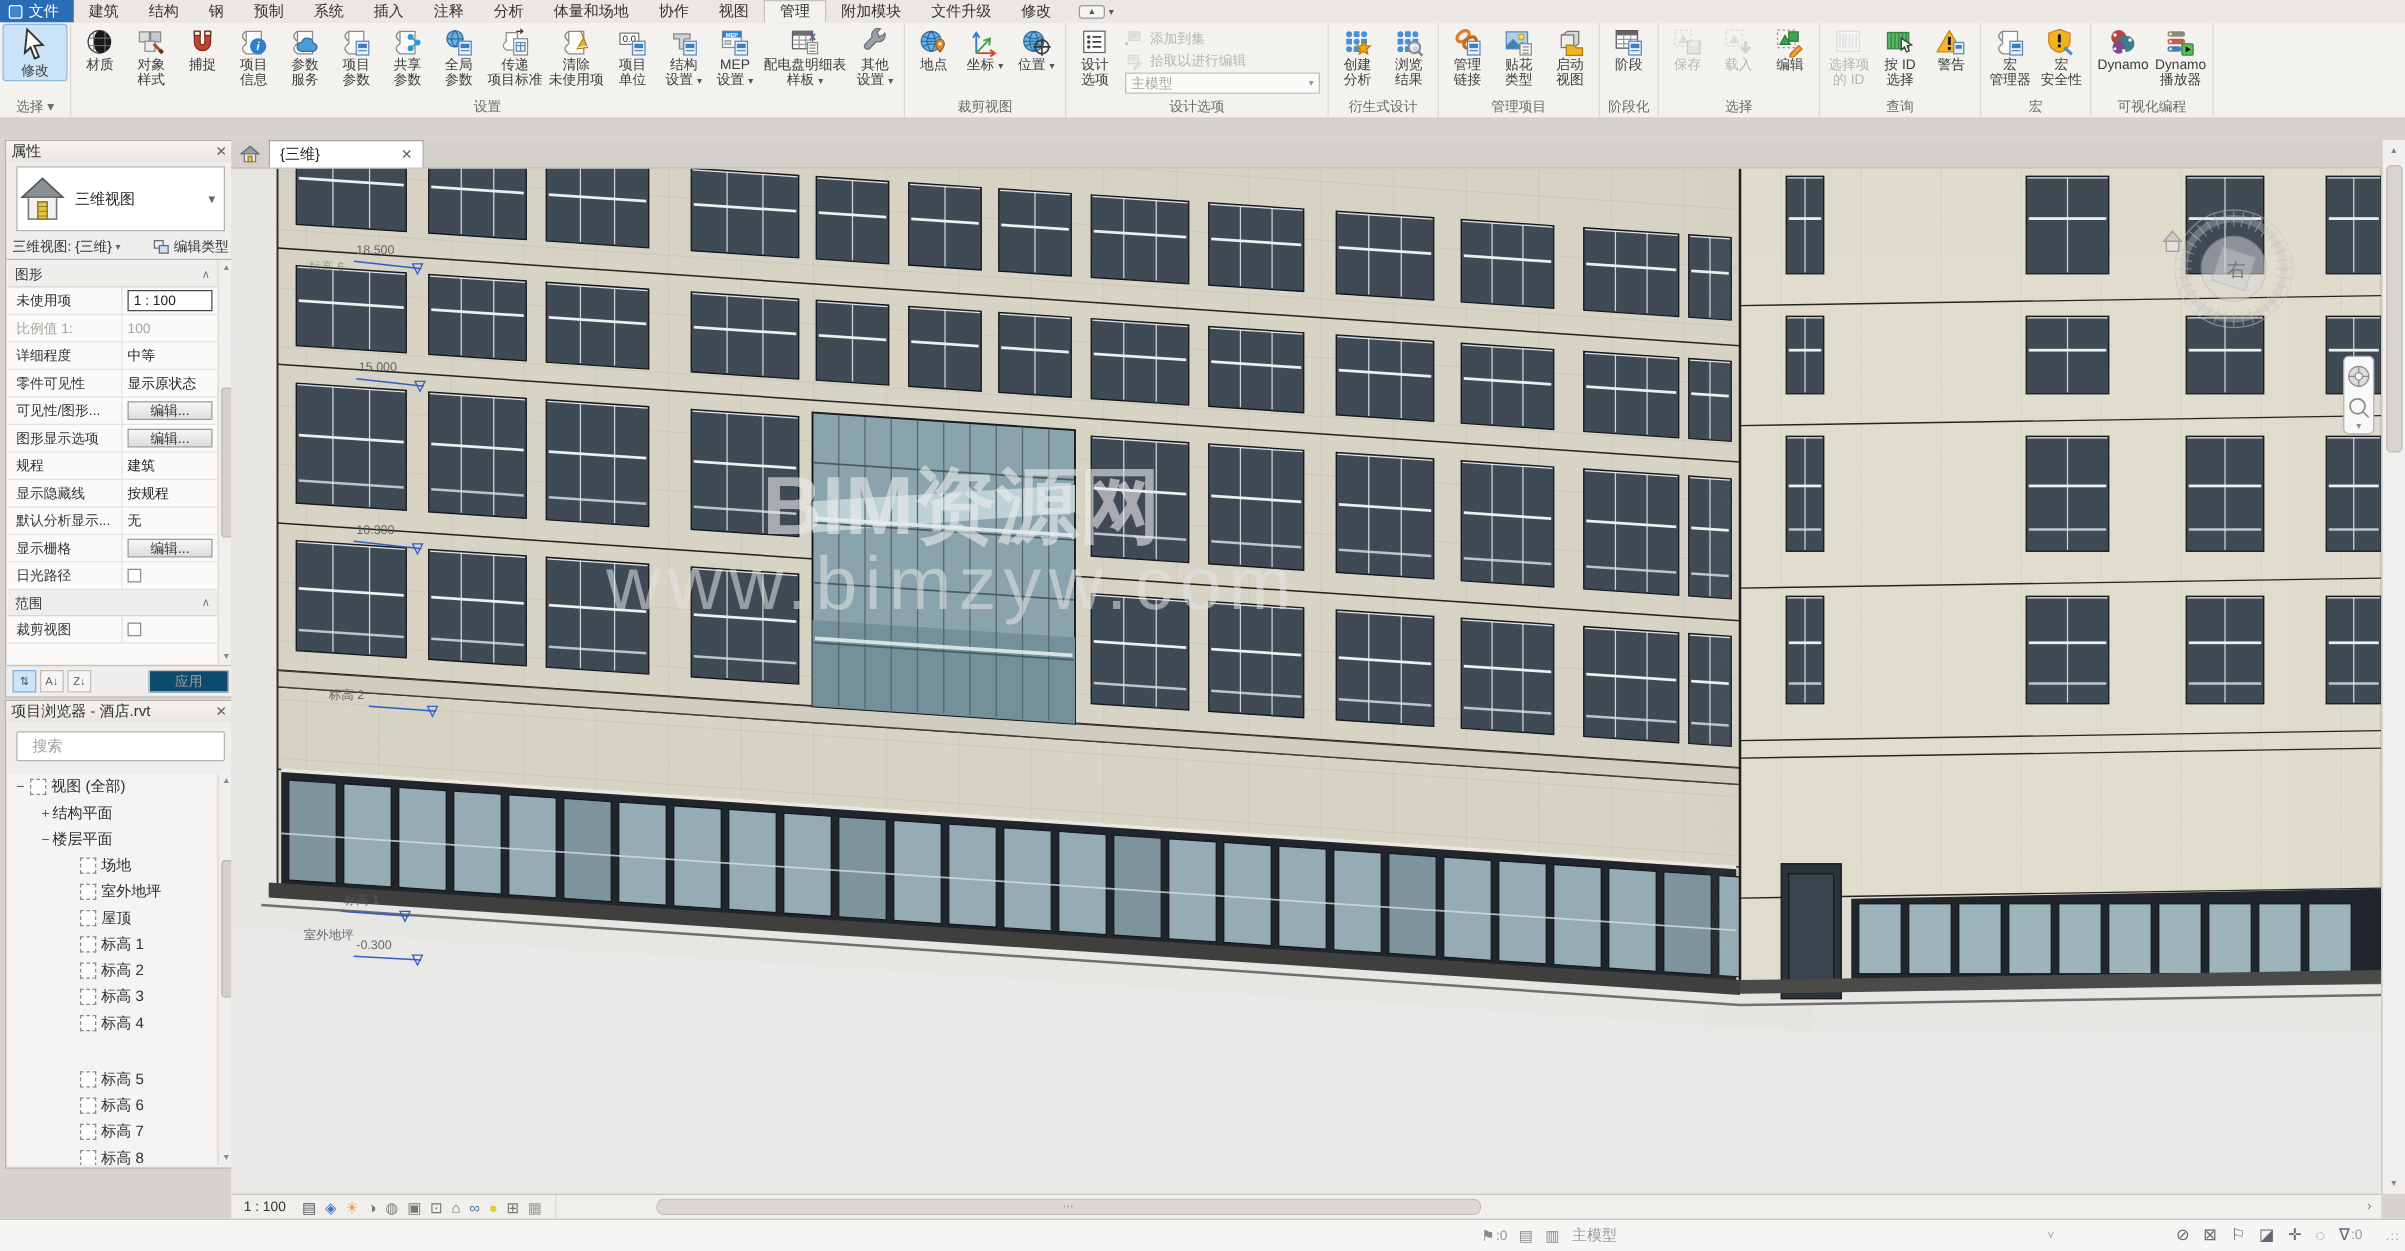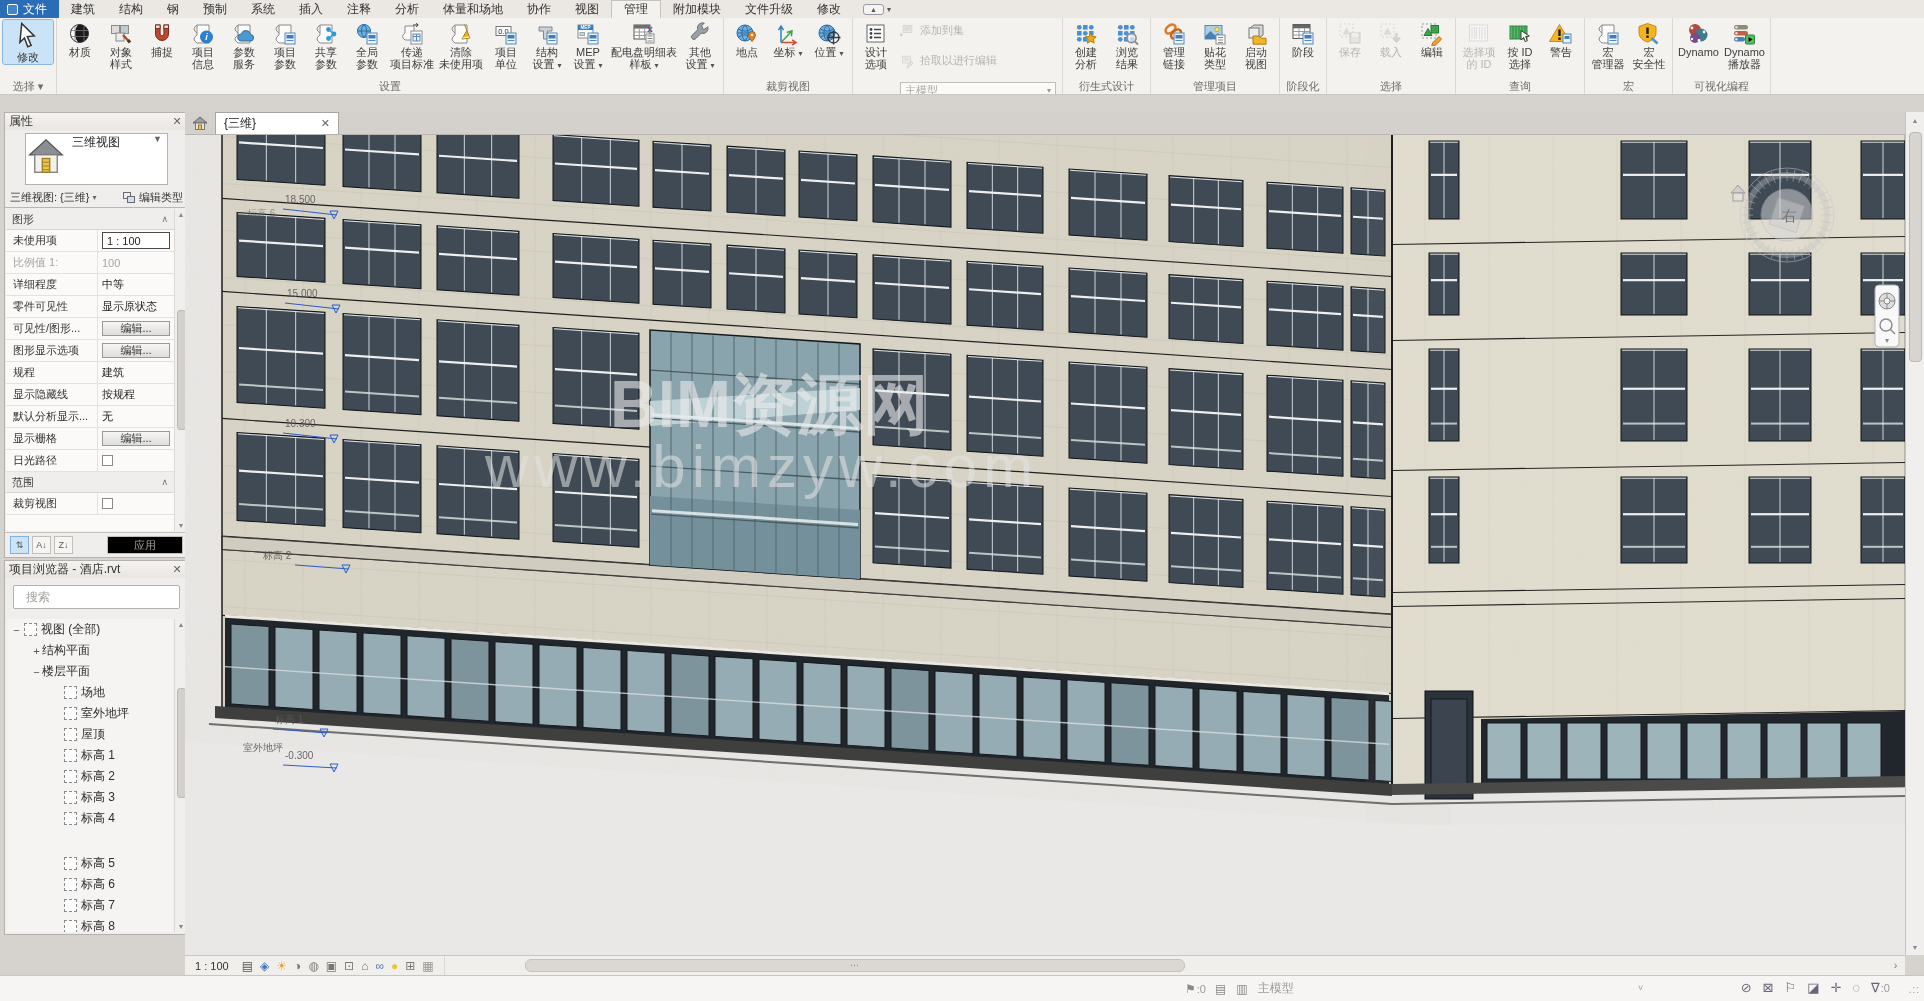--- a/index.html
+++ b/index.html
@@ -20,30 +20,30 @@
 .rcaption{height:15px;line-height:14px;font-size:11px;color:#6c6c6c;text-align:center;white-space:nowrap;padding:0 4px}
 .rbtn{display:flex;flex-direction:column;align-items:center;padding:1px 2px;border-radius:2px;min-width:40px}
 .rbtn.big{min-width:50px}
 .rbtn .ric{width:26px;height:25px;display:flex;align-items:center;justify-content:center}
 .rbtn.big .ric{width:32px;height:30px}
 .rbtn .rlbl{font-size:11px;line-height:12px;color:#3c3c3c;text-align:center;white-space:nowrap}
 .rbtn.selected{background:#cbe3f6;outline:1px solid #8ab6e2}
 .rbtn.disabled .rlbl{color:#b7b5b1}
 .rbtn.disabled .ric{opacity:.38;filter:grayscale(1)}
 .rcaret{font-size:8px;color:#555;line-height:6px}
-.rstack{display:flex;flex-direction:column;gap:13px;padding:2px 3px}
+.rstack{display:flex;flex-direction:column;gap:1px;padding:2px 3px}
 .srow{display:flex;align-items:center;gap:4px;height:17px;font-size:11px;color:#b7b5b1;white-space:nowrap}
 .srow .sic{width:16px;height:14px;opacity:.4;filter:grayscale(1);display:flex;align-items:center}
 .sdrop{width:156px;height:17px;border:1px solid #c2bfba;background:#fbfaf9;color:#a9a7a3;font-size:11px;display:flex;align-items:center;padding:0 4px;justify-content:space-between}
 
 .panel{position:absolute;left:4px;width:185px;background:#f0eeec;border:1px solid #b5b2ad}
 .phead{height:17px;display:flex;align-items:center;justify-content:space-between;padding:0 4px;font-size:12px;color:#333;background:linear-gradient(#f5f3f0,#e9e6e2)}
 .pclose{color:#666;font-size:11px;width:14px;text-align:center}
 #propspanel{top:112px;height:446px}
-#typesel{margin:3px 20px;height:52px;background:#fff;border:1px solid #b5b2ad;display:flex;}
+#typesel{margin:3px 8px;height:52px;background:#fff;border:1px solid #b5b2ad;display:flex;align-items:center}
 #typesel .tstext{flex:1;font-size:12px;color:#222;padding-left:6px}
 #typesel .tscaret{color:#666;font-size:9px;padding:0 5px}
 #selrow{display:flex;align-items:center;height:20px;padding:0 5px;font-size:11px;color:#333;gap:3px;border-bottom:1px solid #b9b6b1}
 #selrow .scaret{font-size:8px;color:#666}
 #selrow .etico{margin-left:auto;width:13px;height:12px;position:relative}
 #selrow .etico i{position:absolute;border:1px solid #6b6b6b;background:#e8effa;width:8px;height:7px;display:block}
 #selrow .etico i:nth-child(2){left:4px;top:4px;background:#cfe0f5}
 #proprows{position:absolute;left:1px;right:14px;top:96px;bottom:26px;overflow:hidden;background:#fbfaf9}
 .prow{display:flex;height:22px;border-bottom:1px solid #e4e2de;align-items:center}
 .prow .pl{width:92px;padding-left:7px;font-size:11px;color:#333;align-self:stretch;display:flex;align-items:center;border-right:1px solid #e4e2de}
@@ -52,21 +52,21 @@
 .psec{height:21px;background:#f0eeec;border-bottom:1px solid #d8d5d0;display:flex;align-items:center;justify-content:space-between;padding:0 6px;font-size:11px;color:#3a3a3a}
 .psec .chev{color:#777;font-size:9px}
 .pbtn{width:100%;height:15px;background:linear-gradient(#f6f6f6,#dedddb);border:1px solid #999;font-size:11px;color:#333;display:flex;align-items:center;justify-content:center}
 .pval-input{border:1px solid #4a4a4a;background:#fff;width:100%;height:17px;display:flex;align-items:center;padding:0 4px}
 .pchk{width:11px;height:11px;border:1px solid #8a8a8a;background:#fff}
 #propsb{position:absolute;right:1px;top:96px;bottom:26px;width:13px;background:#f0efed;border-left:1px solid #dcd9d4;font-size:7px;color:#888;display:flex;flex-direction:column;align-items:center;justify-content:space-between;padding:2px 0}
 #propsb .thumb{width:9px;flex:0 0 120px;background:#d4d1cc;border:1px solid #bcb9b4;border-radius:3px;margin:1px 0}
 #applyrow{position:absolute;left:0;right:0;bottom:0;height:25px;border-top:1px solid #c5c2bd;display:flex;align-items:center;padding:0 5px;gap:3px;background:#f0eeec}
 .sortbtn{width:19px;height:18px;border:1px solid #c2bfba;background:#f6f5f3;font-size:9px;color:#555;display:flex;align-items:center;justify-content:center}
 .sortbtn.sel{background:#cde4f7;border-color:#7fb2e0}
-#applybtn{margin-left:auto;width:76px;height:18px;border:1px solid #c2bfba;background:#000000;color:#a19f9b;font-size:11px;display:flex;align-items:center;justify-content:center}
+#applybtn{margin-left:auto;width:64px;height:18px;border:1px solid #c2bfba;background:#0c4a6e;color:#a19f9b;font-size:11px;display:flex;align-items:center;justify-content:center}
 #browserpanel{top:560px;height:375px}
 #searchbox{margin:7px 8px 4px;height:24px;background:#fff;border:1px solid #b5b2ad;border-radius:2px;display:flex;align-items:center;padding:0 6px;gap:6px}
 #searchbox input{border:none;outline:none;flex:1;font-size:12px;color:#333;font-family:inherit;background:transparent}
 #searchbox input::placeholder{color:#a5a3a0}
 #tree{position:absolute;left:2px;right:15px;top:58px;bottom:2px;overflow:hidden;background:#f5f4f2}
 .trow{display:flex;align-items:center;height:21px;font-size:12px;color:#2d2d2d;white-space:nowrap}
 .texp{width:11px;text-align:center;color:#555;font-size:11px;flex:0 0 11px}
 .tico{width:13px;height:13px;border:1px dashed #8a8a8a;background:#fdfdfd;margin:0 4px 0 2px;flex:0 0 13px}
 #treesb{position:absolute;right:1px;top:58px;bottom:2px;width:13px;background:#f0efed;border-left:1px solid #dcd9d4;font-size:7px;color:#888;display:flex;flex-direction:column;align-items:center;padding:2px 0}
 #treesb .thumb{width:9px;height:110px;background:#d4d1cc;border:1px solid #bcb9b4;border-radius:3px;margin-top:60px}

